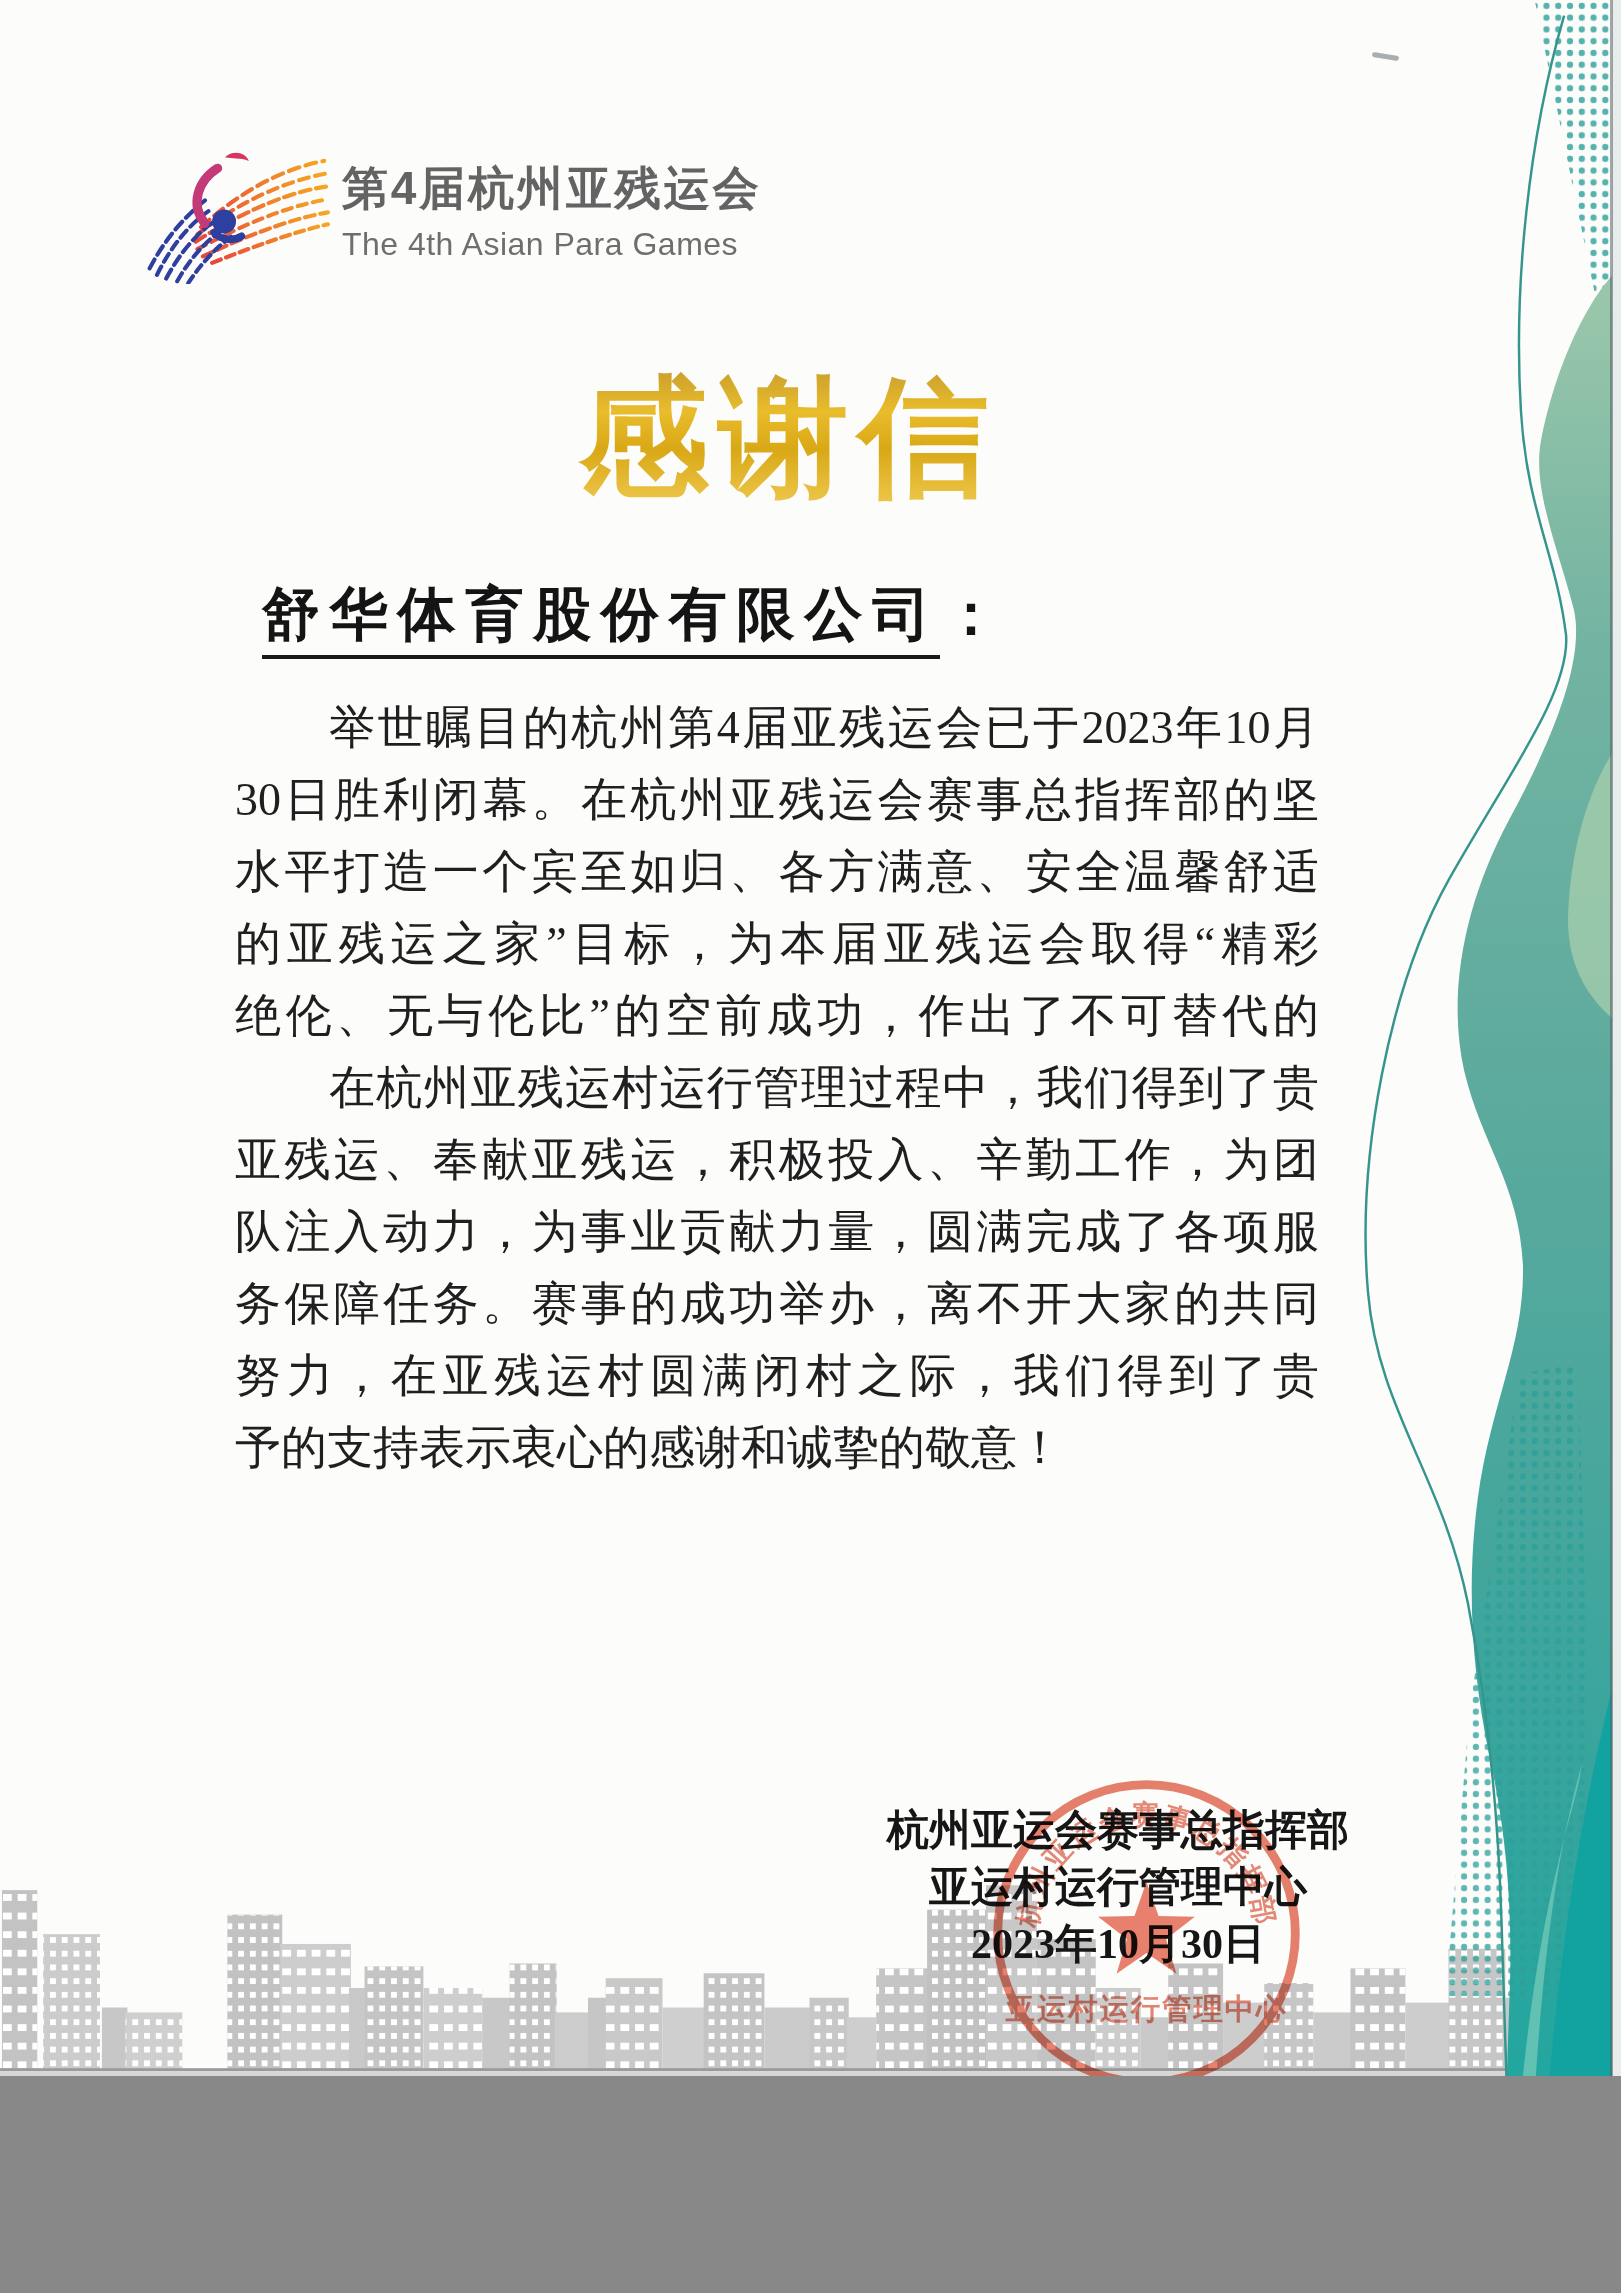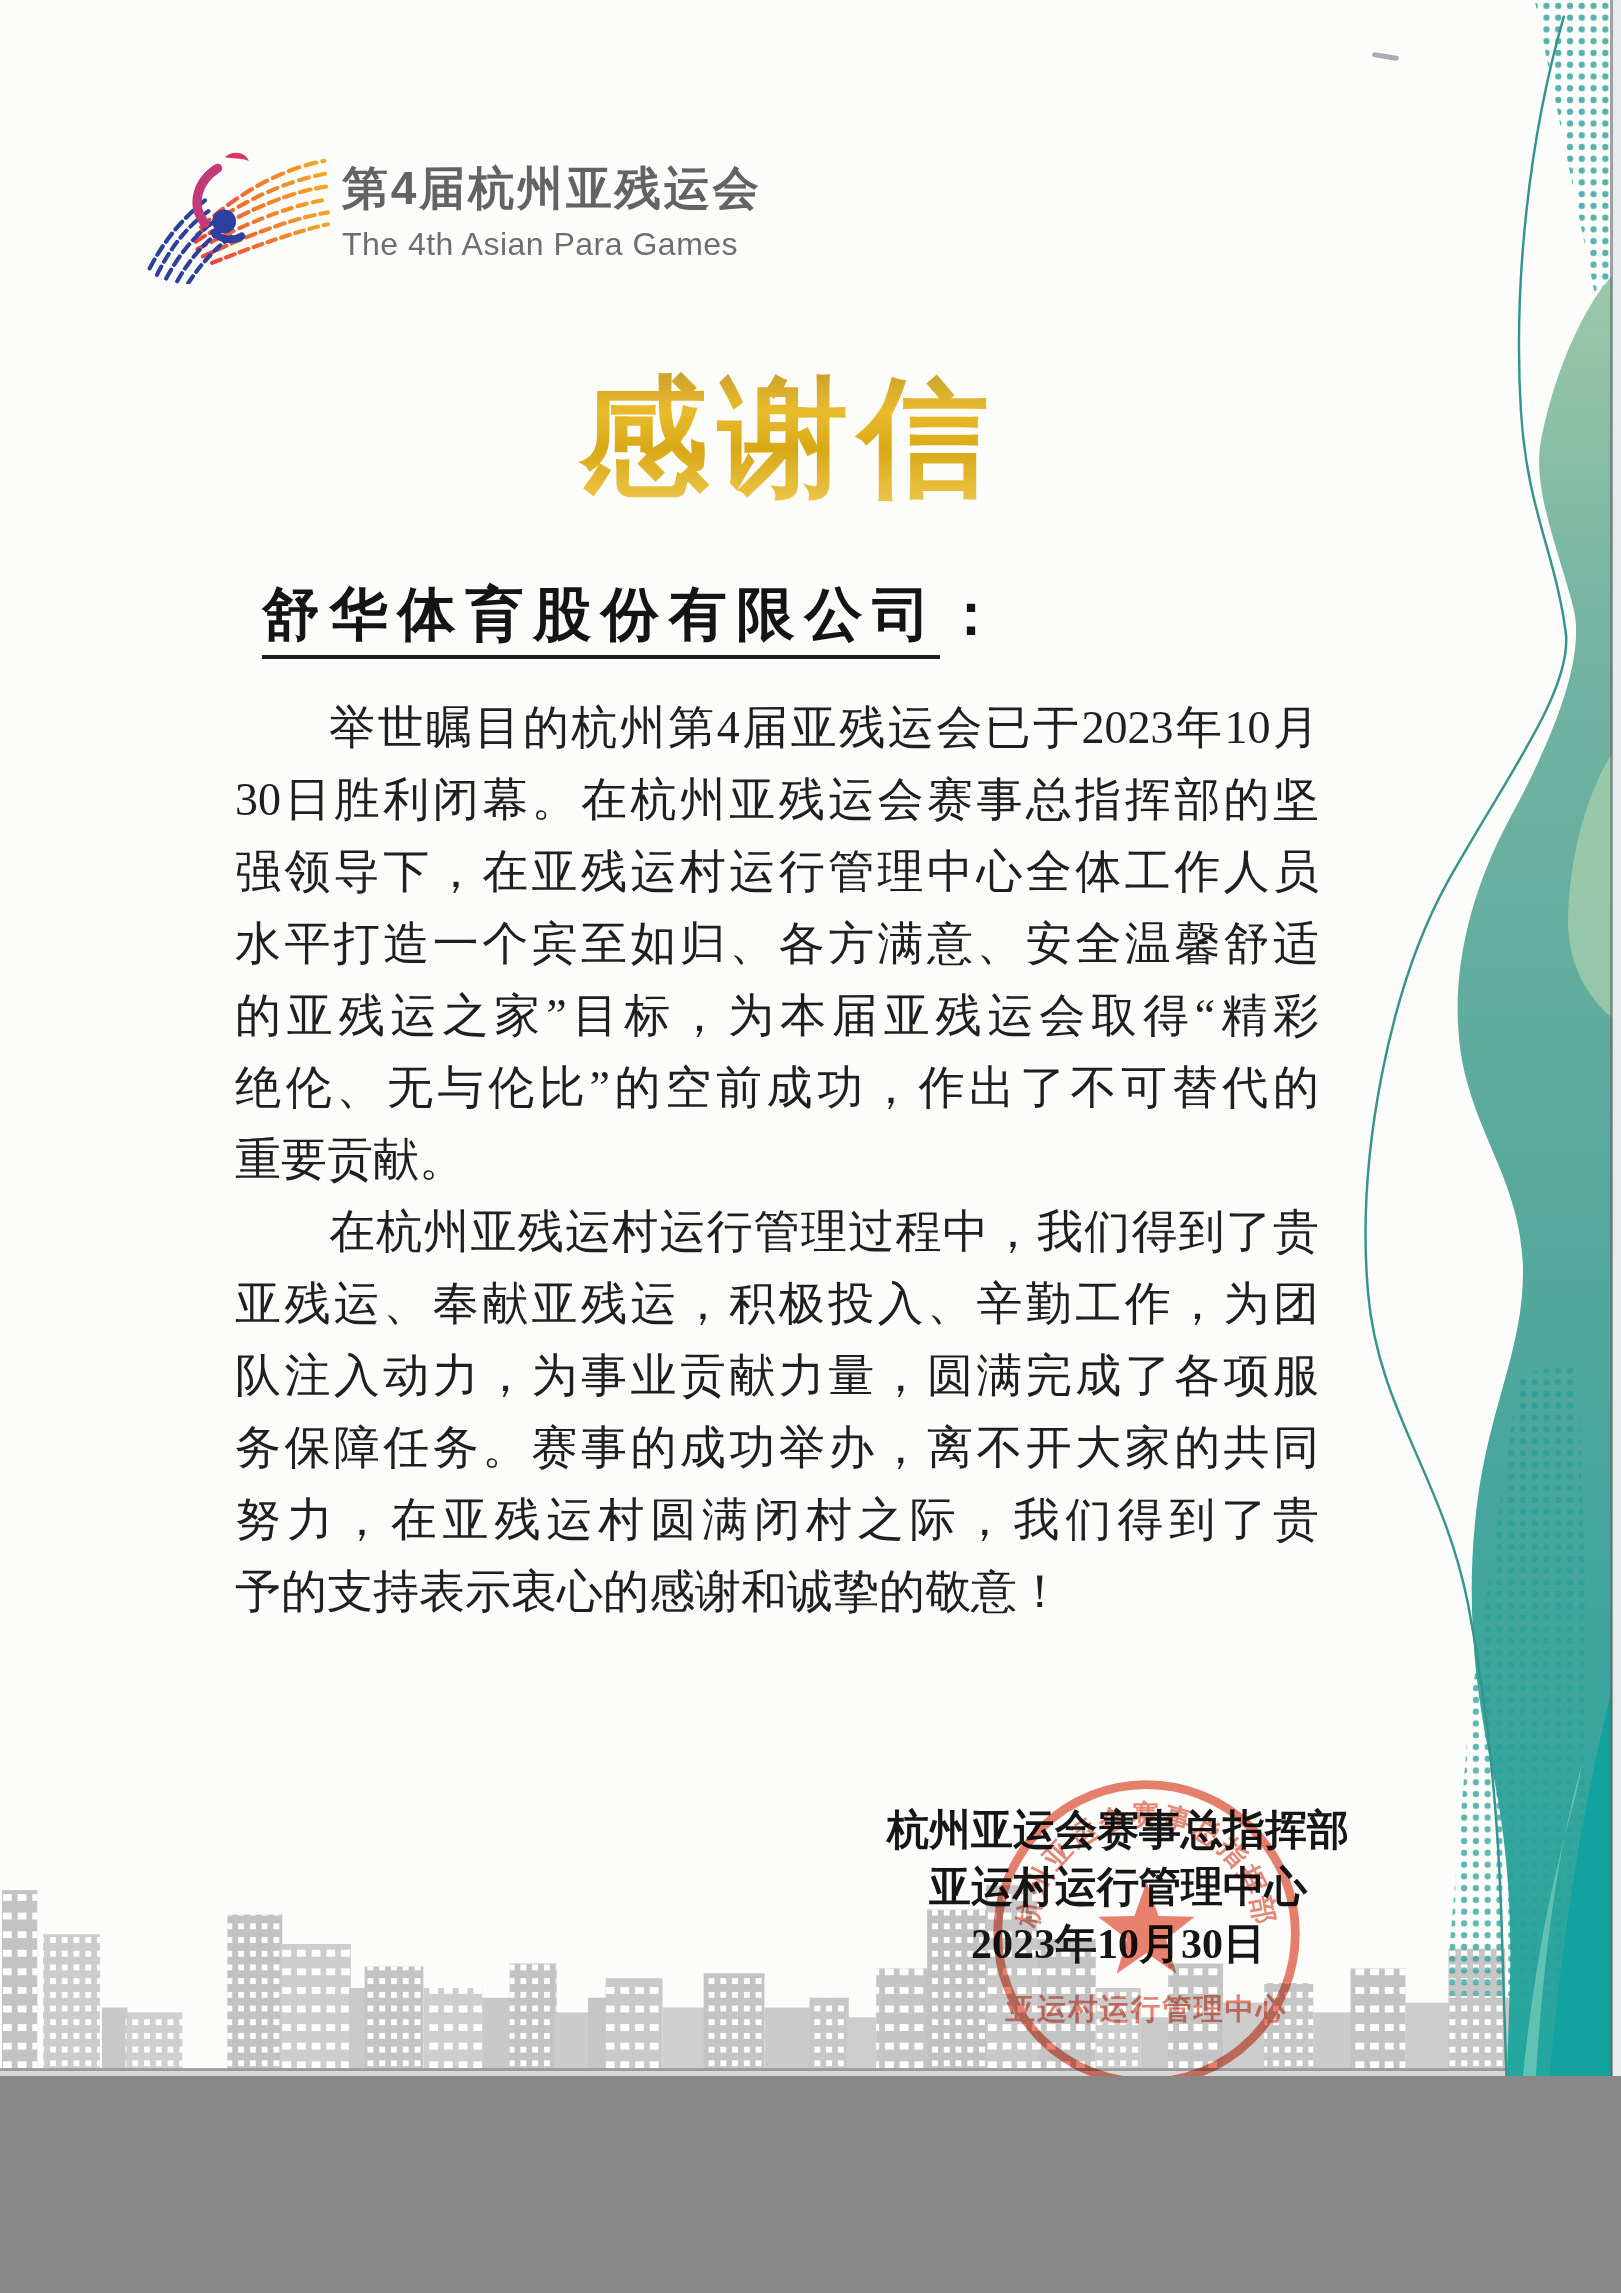--- a/index.html
+++ b/index.html
@@ -244,25 +244,23 @@
 
   <div class="title">感谢信</div>
 
   <div class="recipient">
     <span class="name">舒华体育股份有限公司</span><span class="colon">：</span>
   </div>
 
   <div class="body-block">
     <div class="ln indent">举世瞩目的杭州第4届亚残运会已于2023年10月</div>
     <div class="ln">30日胜利闭幕。在杭州亚残运会赛事总指挥部的坚</div>
-    <div class="ln">强领导下，在亚残运村运行管理中心全体工作人员</div>
     <div class="ln">水平打造一个宾至如归、各方满意、安全温馨舒适</div>
     <div class="ln">的亚残运之家”目标，为本届亚残运会取得“精彩</div>
     <div class="ln">绝伦、无与伦比”的空前成功，作出了不可替代的</div>
-    <div class="ln end">重要贡献。</div>
     <div class="ln indent">在杭州亚残运村运行管理过程中，我们得到了贵</div>
     <div class="ln">亚残运、奉献亚残运，积极投入、辛勤工作，为团</div>
     <div class="ln">队注入动力，为事业贡献力量，圆满完成了各项服</div>
     <div class="ln">务保障任务。赛事的成功举办，离不开大家的共同</div>
     <div class="ln">努力，在亚残运村圆满闭村之际，我们得到了贵</div>
     <div class="ln end">予的支持表示衷心的感谢和诚挚的敬意！</div>
   </div>
 
   <div class="signature">
     <div class="sig-line">杭州亚运会赛事总指挥部</div>

